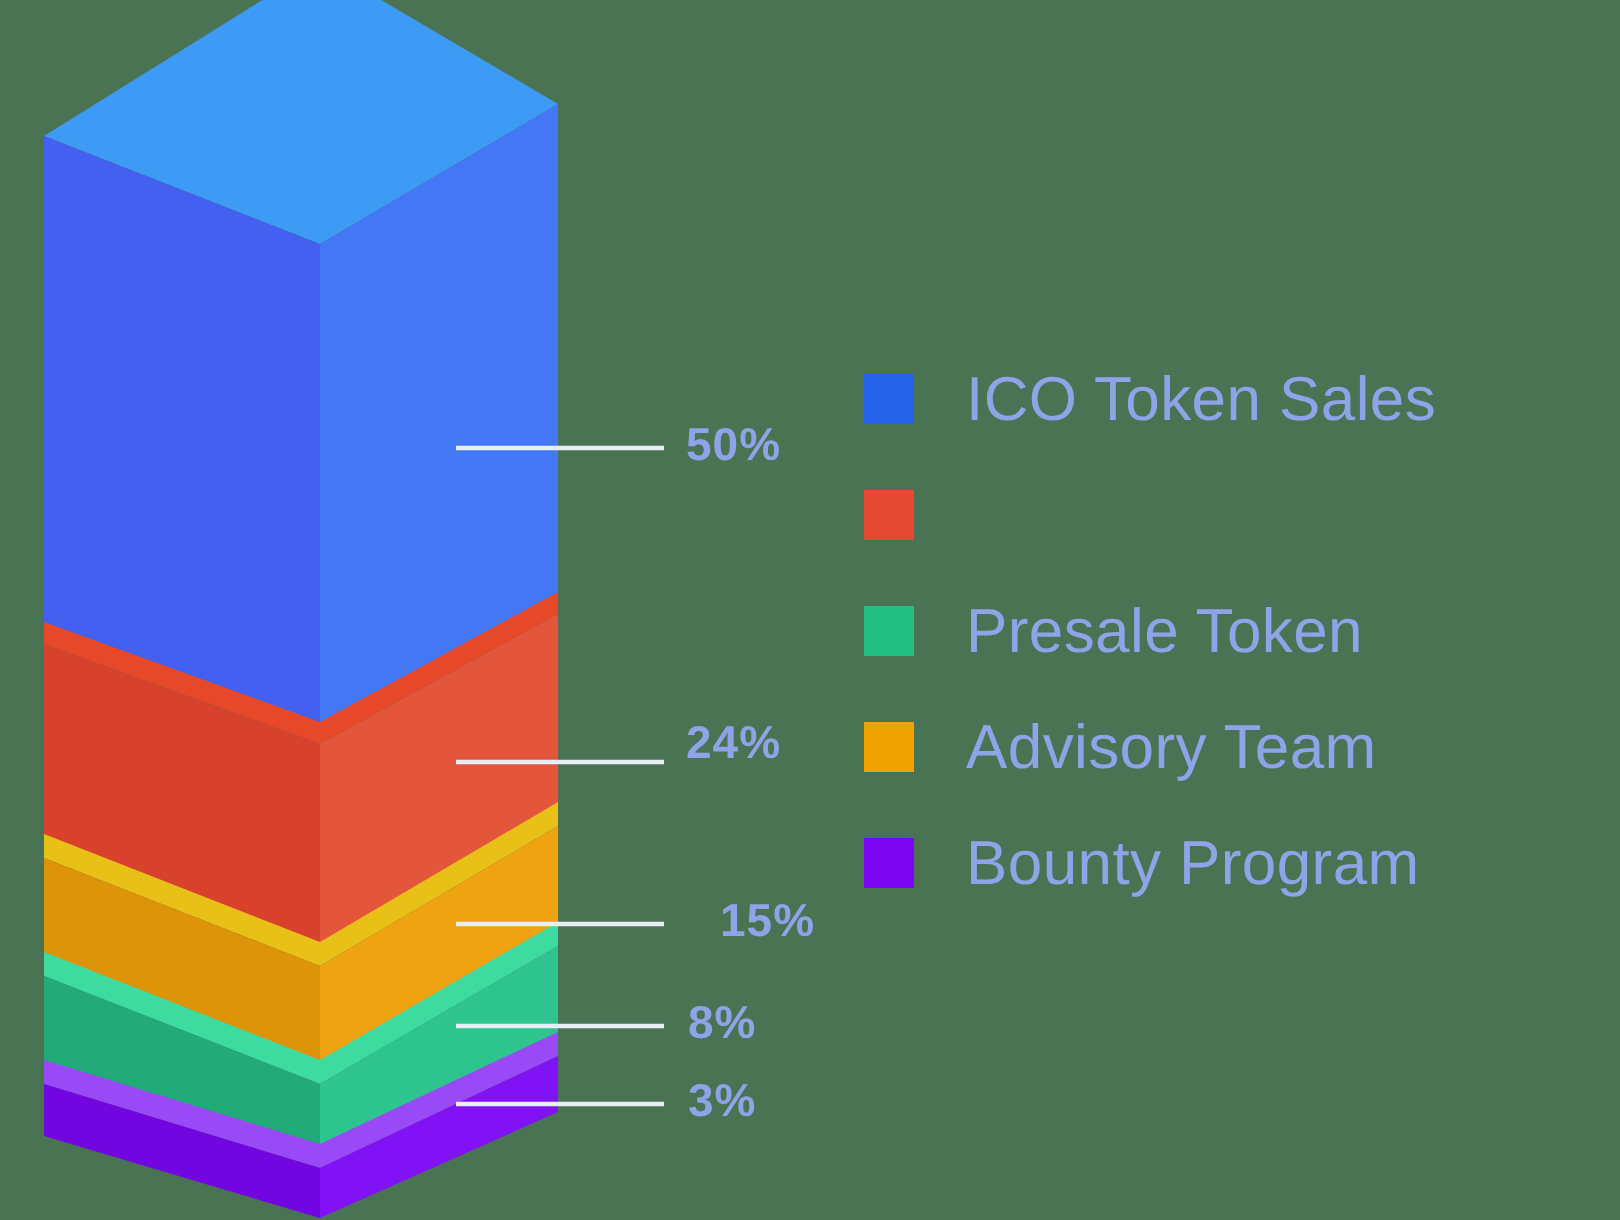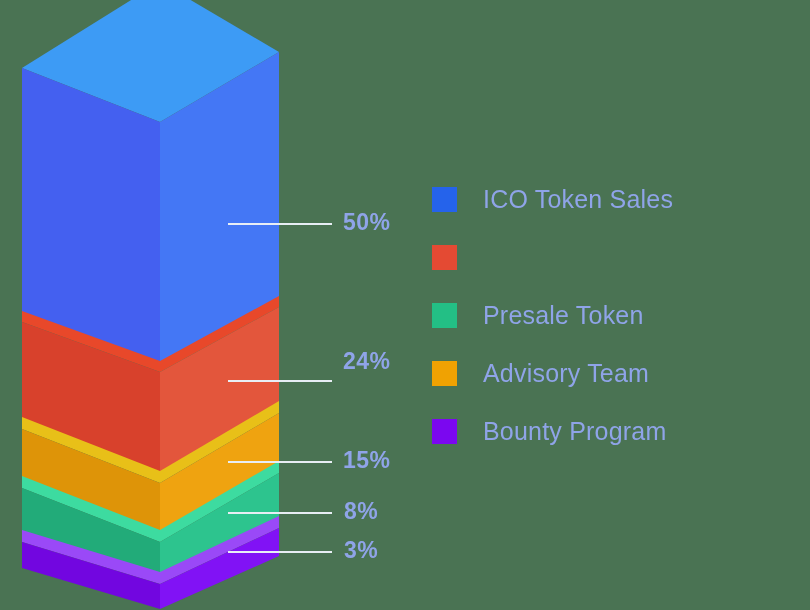--- a/index.html
+++ b/index.html
@@ -45,21 +45,21 @@
     align-items: center;
     height: 58px;
   }
   .legend-swatch {
     width: 25px;
     height: 25px;
     flex: 0 0 25px;
   }
   .legend-label {
     margin-left: 26px;
-    font-size: 25px;
+    font-size: 31px;
     font-weight: 400;
     color: #8fa4e8;
     letter-spacing: 0.2px;
     white-space: nowrap;
     line-height: 1;
   }
 </style>
 </head>
 <body style="background: rgb(74, 115, 83);">
 
@@ -107,22 +107,22 @@
     <g>
       <line x1="228" y1="224" x2="332" y2="224" stroke="#e8eef5" stroke-width="2.2"></line>
       <line x1="228" y1="381" x2="332" y2="381" stroke="#e8eef5" stroke-width="2.2"></line>
       <line x1="228" y1="462" x2="332" y2="462" stroke="#e8eef5" stroke-width="2.2"></line>
       <line x1="228" y1="513" x2="332" y2="513" stroke="#e8eef5" stroke-width="2.2"></line>
       <line x1="228" y1="552" x2="332" y2="552" stroke="#e8eef5" stroke-width="2.2"></line>
     </g>
   </svg>
 
   <div class="pct-label" style="left:343px; top:211px;">50%</div>
-  <div class="pct-label" style="left:343px; top:350px;">24%</div>
-  <div class="pct-label" style="left:343px; top:449px;">15%</div>
+  <div class="pct-label" style="left:343px; top:360px;">24%</div>
+  <div class="pct-label" style="left:360px; top:449px;">15%</div>
   <div class="pct-label" style="left:344px; top:500px;">8%</div>
   <div class="pct-label" style="left:344px; top:539px;">3%</div>
 
   <div id="legend">
 
     <div class="legend-item">
       <span class="legend-swatch" style="background: rgb(37, 99, 235);"></span>
       <span class="legend-label">ICO Token Sales</span>
     </div>
 

